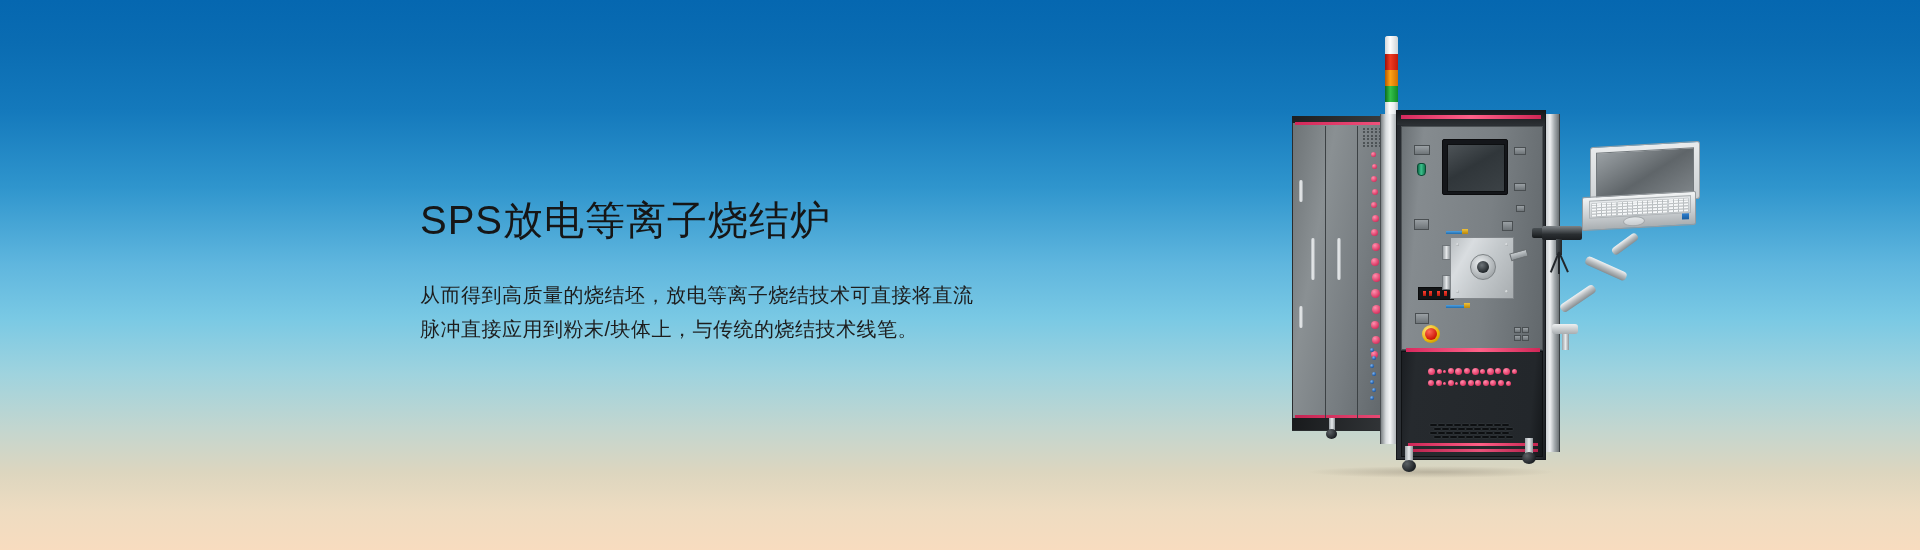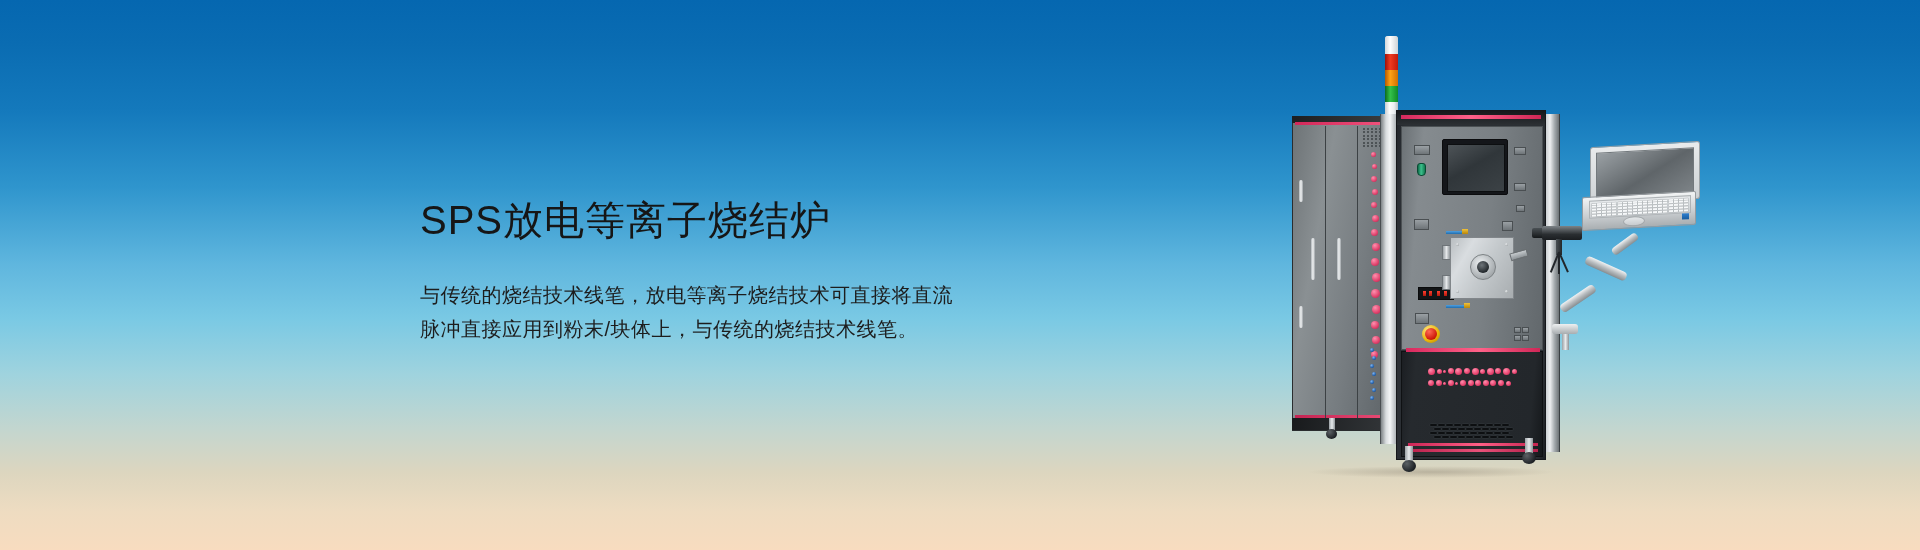--- a/index.html
+++ b/index.html
@@ -199,21 +199,21 @@
     background:radial-gradient(ellipse at center,rgba(60,50,40,.22),rgba(60,50,40,0) 70%);}
 </style>
 </head>
 <body>
 
 <div class="banner">
 
   <div class="text-block">
     <div class="headline">SPS放电等离子烧结炉</div>
     <div class="desc">
-      <div class="desc-line">与传统的烧结技术线笔，放电等离子烧结技术可直接将直流</div>
+      <div class="desc-line">从而得到高质量的烧结坯，放电等离子烧结技术可直接将直流</div>
       <div class="desc-line">脉冲直接应用到粉末/块体上，与传统的烧结技术线笔。</div>
     </div>
   </div>
 
   <div class="machine">
 
     <div class="shadow"></div>
 
     <div class="tower">
       <div class="cap"></div>

